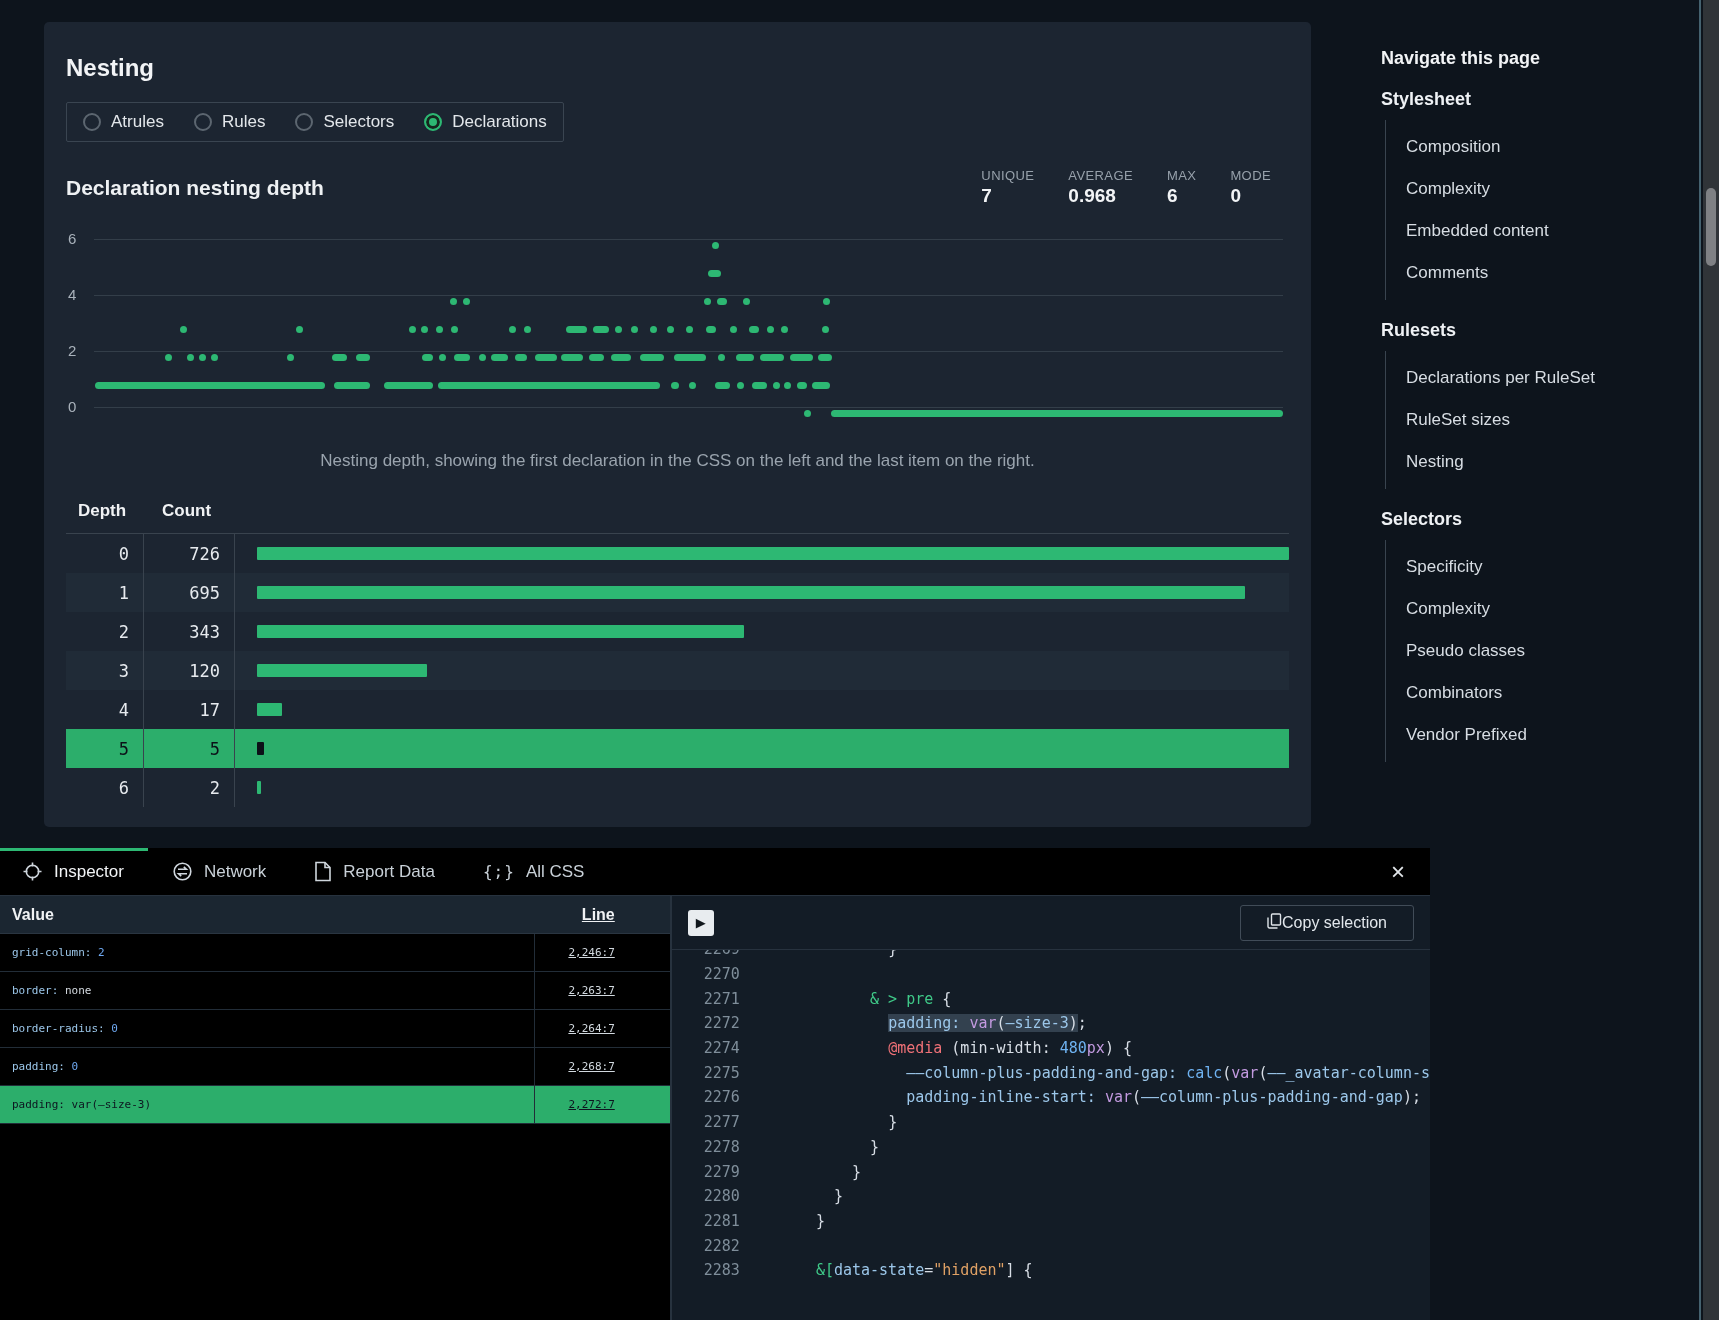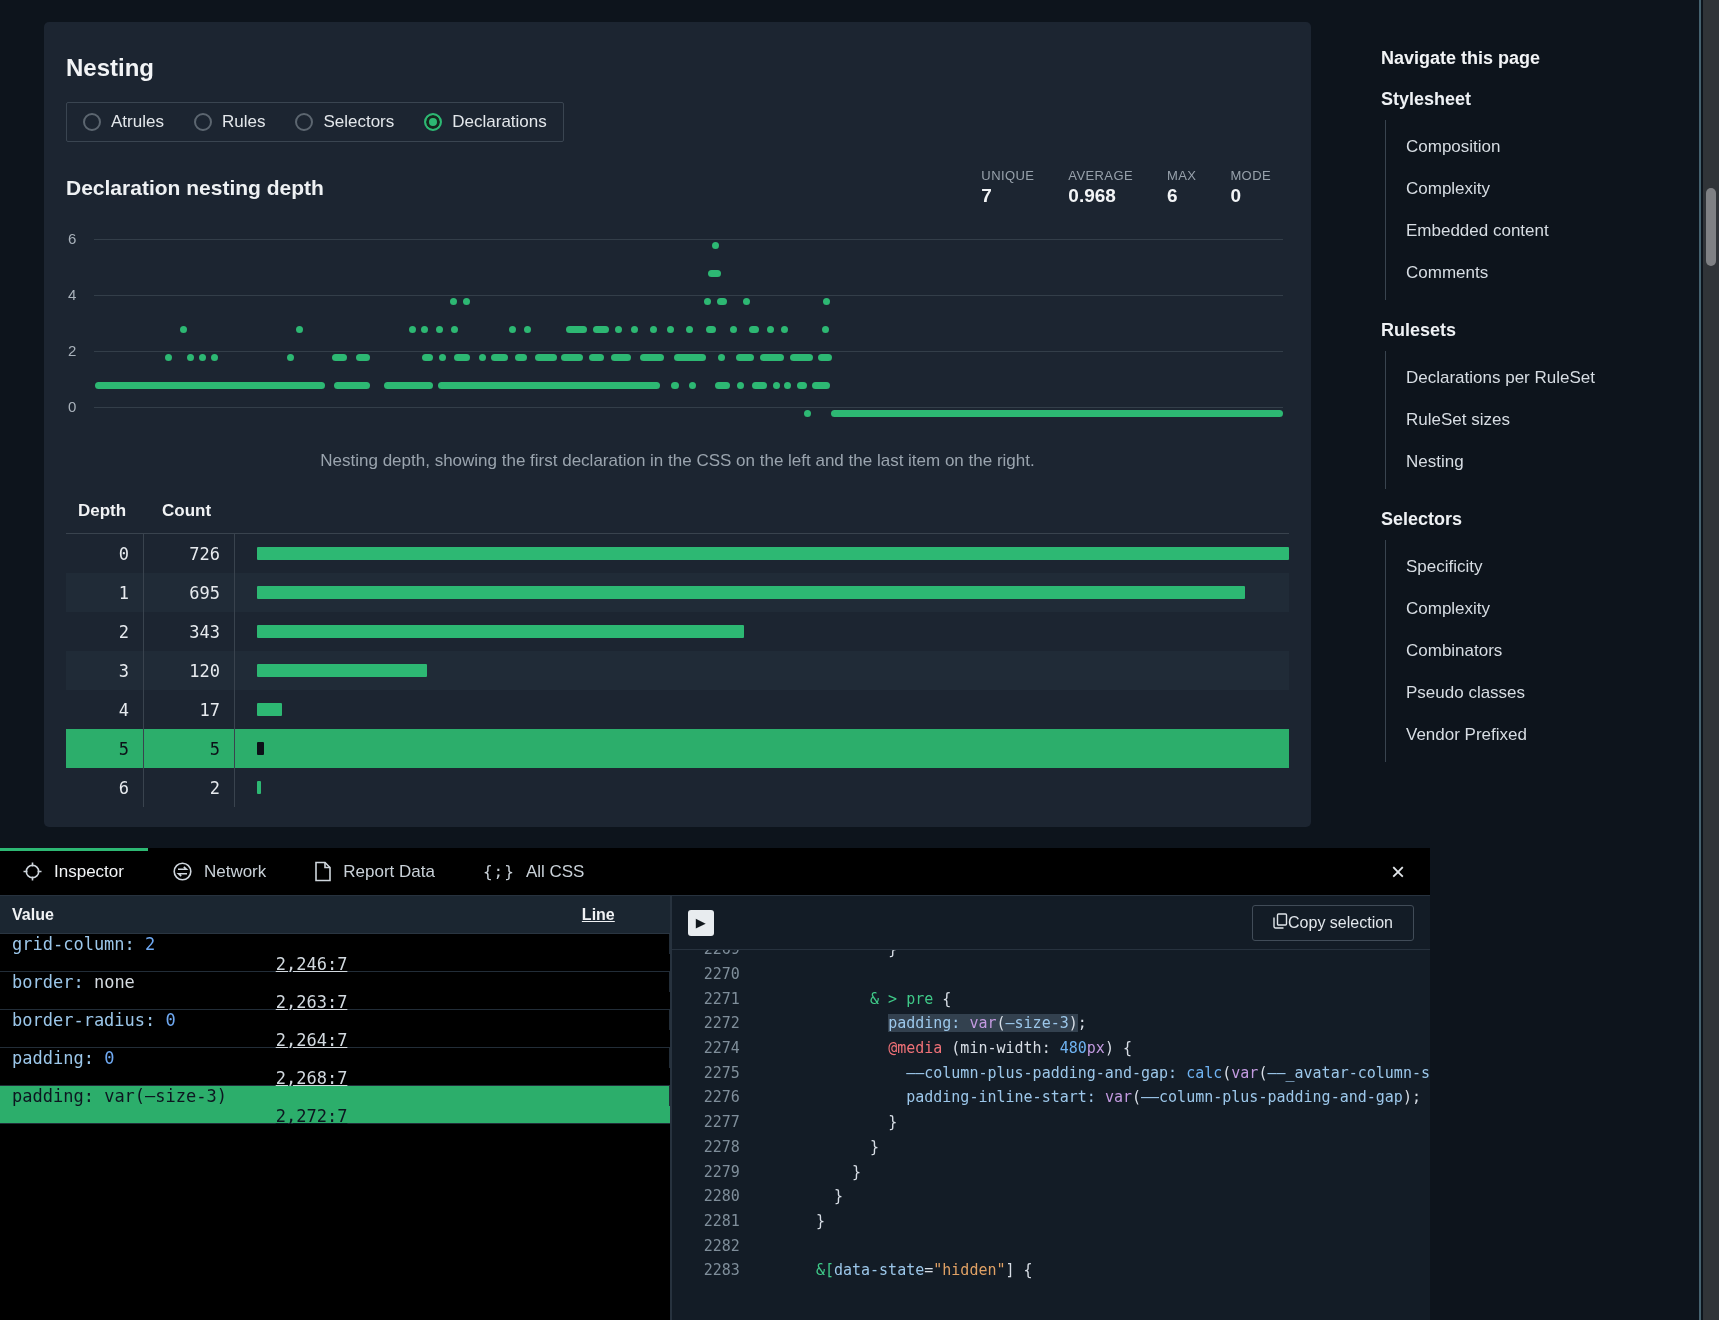--- a/index.html
+++ b/index.html
@@ -60,33 +60,33 @@
   .tab.active::before { content:""; position:absolute; left:0; right:0; top:0; height:3px; background:#2db873; }
   .tab svg { display:block; }
   .tab .brace { font-family:"DejaVu Sans Mono", monospace; font-size:16px; color:#c9d1d8; letter-spacing:1px; }
   .close-btn { position:absolute; right:18px; top:10px; width:28px; height:28px; font-size:24px; color:#e2e6ea; display:flex; align-items:center; justify-content:center; cursor:pointer; }
 
   .dock-body { position:absolute; top:48px; left:0; right:0; bottom:0; display:flex; }
   .left-pane { width:852px; border-right:2px solid #27323e; }
   .lt-head { display:flex; height:38px; align-items:center; background:#1b2631; border-bottom:1px solid #2a3541; font-size:16px; font-weight:700; color:#f0f2f4; }
   .lt-head .hv { flex:1; padding-left:12px; }
   .lt-head .hl2 { width:135px; padding-right:55px; text-align:right; text-decoration:underline; cursor:pointer; }
-  .lt-row { display:flex; height:38px; align-items:center; border-bottom:1px solid #222d38; font-size:17px; cursor:pointer;flex-direction:column; }
+  .lt-row { display:flex; height:38px; align-items:center; border-bottom:1px solid #222d38; font-size:11px; cursor:pointer; }
   .lt-row .val { flex:1; padding-left:12px; font-family:"DejaVu Sans Mono", monospace; border-right:1px solid #222d38; align-self:stretch; display:flex; align-items:center; }
   .lt-row .line { width:135px; padding-right:55px; text-align:right; font-family:"DejaVu Sans Mono", monospace; }
   .lt-row .line a { color:#d2d9df; text-decoration:underline; cursor:pointer; }
   .lt-row.hl { background:#2cae6b; }
   .lt-row.hl .val, .lt-row.hl .val span { color:#0d1620 !important; }
   .lt-row.hl .line a { color:#0d1620; }
   .tk-prop { color:#9cc7ea; } .tk-num { color:#6fa9f2; } .tk-kw { color:#d6dce2; }
 
   .right-pane { flex:1; display:flex; flex-direction:column; background:#131c26; }
   .code-toolbar { height:54px; display:flex; align-items:center; justify-content:space-between; padding:0 16px; border-bottom:1px solid #27323e; }
   .toggle-btn { width:26px; height:26px; background:#e8ecef; border-radius:3px; display:flex; align-items:center; justify-content:center; cursor:pointer; color:#10161c; font-size:13px; }
-  .copy-btn { display:flex; align-items:center; border:1px solid #414c58; border-radius:3px; padding:7px 20px; font-size:16px; color:#e2e7ec; cursor:pointer; background:transparent; }
+  .copy-btn { display:flex; align-items:center; border:1px solid #414c58; border-radius:3px; padding:7px 26px; font-size:16px; color:#e2e7ec; cursor:pointer; background:transparent; }
   .code-area { flex:1; overflow:hidden; font-family:"DejaVu Sans Mono", monospace; font-size:15px; padding-left:32px; }
   .code-line { height:24.7px; display:flex; white-space:pre; align-items:center; }
   .code-line:first-child { margin-top:-13px; }
   .lnum { width:38px; color:#7f8e9a; flex:none; }
   .lcode { margin-left:38px; color:#d8dee6; }
   .ct-p { color:#d8dee6; } .ct-n { color:#9cc7ea; } .ct-f { color:#c39ae0; }
   .ct-b { color:#6fb3f2; } .ct-a { color:#ef7177; } .ct-s { color:#3fc988; } .ct-o { color:#e0a165; }
   .mk { background:#33414f; }
 
   
@@ -296,22 +296,22 @@
       <div class="sb-heading">Rulesets</div>
       <div class="sb-group">
         <div class="sb-item">Declarations per RuleSet</div>
         <div class="sb-item">RuleSet sizes</div>
         <div class="sb-item">Nesting</div>
       </div>
       <div class="sb-heading">Selectors</div>
       <div class="sb-group">
         <div class="sb-item">Specificity</div>
         <div class="sb-item">Complexity</div>
+        <div class="sb-item">Pseudo classes</div>
         <div class="sb-item">Combinators</div>
-        <div class="sb-item">Pseudo classes</div>
         <div class="sb-item">Vendor Prefixed</div>
       </div>
     </div>
 </nav>
 
 <div class="dock">
   <div class="tabbar">
     <div style="display:flex;">
         <div class="tab active">
           <span>

